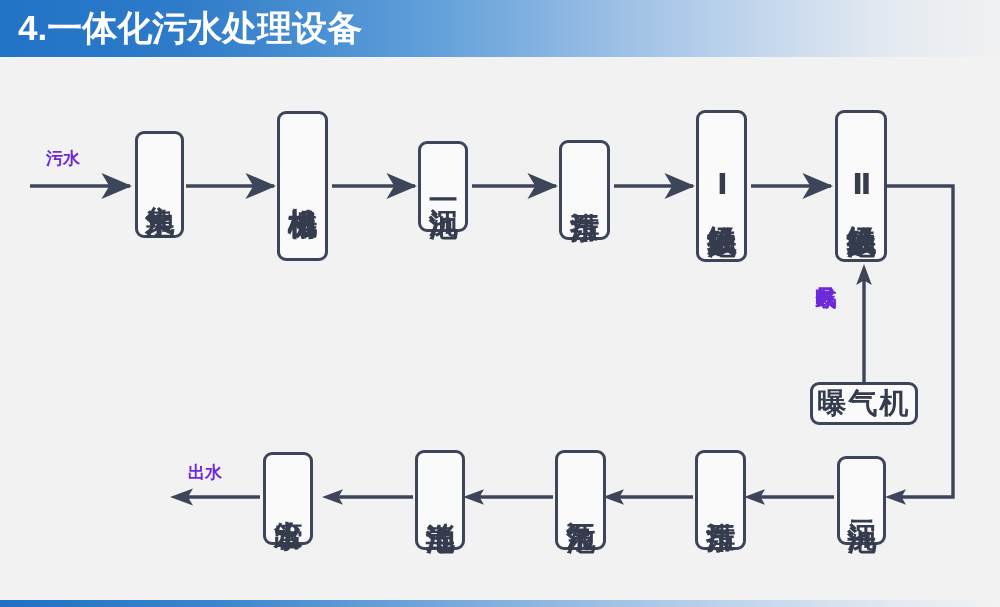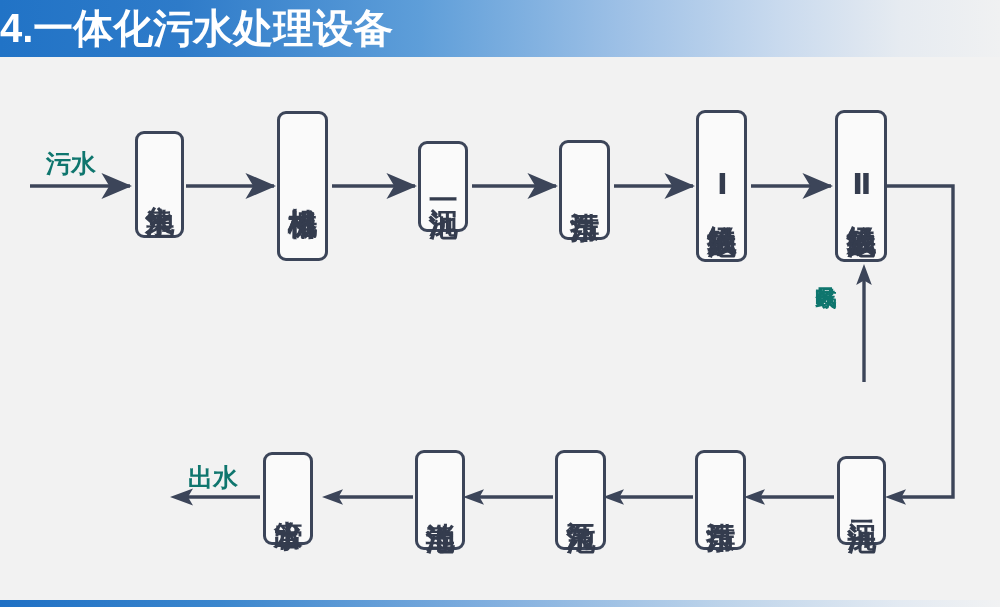--- a/index.html
+++ b/index.html
@@ -27,23 +27,23 @@
         #2173c6 0%,
         #2e7bc9 18%,
         #5e9ed9 42%,
         #9dc0e6 62%,
         #c9daee 78%,
         #e6ebf1 90%,
         #f0f1f2 100%);
   }
   #header-title {
     position: absolute;
-    left: 0;
+    left: 18px;
     top: 2px;
-    font-size: 40px;
+    font-size: 35px;
     line-height: 52px;
     font-weight: bold;
     color: #ffffff;
     letter-spacing: 0px;
     white-space: nowrap;
   }
 
   
   #footer-bar {
     position: absolute;
@@ -97,22 +97,22 @@
     line-height: 1.02;
   }
   .node-box.horizontal {
     font-size: 29px;
     letter-spacing: 2px;
   }
 
   
   .flow-label {
     position: absolute;
-    color: #0f766e;
-    font-size: 25px;
+    color: #6d28d9;
+    font-size: 17px;
     font-weight: bold;
     white-space: nowrap;
   }
   .flow-label.vertical {
     writing-mode: vertical-rl;
     text-orientation: upright;
     font-size: 21px;
     line-height: 1.0;
     letter-spacing: 0px;
   }
@@ -180,20 +180,21 @@
   <div class="node-box vertical" style="left:277px; top:54px; width:51px; height:150px;">机械栅格</div>
 
   <div class="node-box vertical" style="left:418px; top:84px; width:50px; height:91px;">一沉池</div>
 
   <div class="node-box vertical" style="left:559px; top:83px; width:51px; height:100px;">排污泵</div>
 
   <div class="node-box vertical" style="left:696px; top:53px; width:51px; height:152px;">Ⅰ级接触池</div>
 
   <div class="node-box vertical" style="left:835px; top:53px; width:52px; height:152px;">Ⅱ级接触池</div>
 
+  <div class="node-box horizontal" style="left:810px; top:325px; width:108px; height:43px;">曝气机</div>
 
   <div class="node-box vertical" style="left:837px; top:399px; width:49px; height:89px;">二沉池</div>
 
   <div class="node-box vertical" style="left:695px; top:393px; width:51px; height:100px;">排污泵</div>
 
   <div class="node-box vertical" style="left:555px; top:393px; width:51px; height:100px;">污泵池</div>
 
   <div class="node-box vertical" style="left:415px; top:393px; width:50px; height:100px;">消毒池</div>
 
   <div class="node-box vertical" style="left:263px; top:395px; width:50px; height:93px;">出水管</div>

